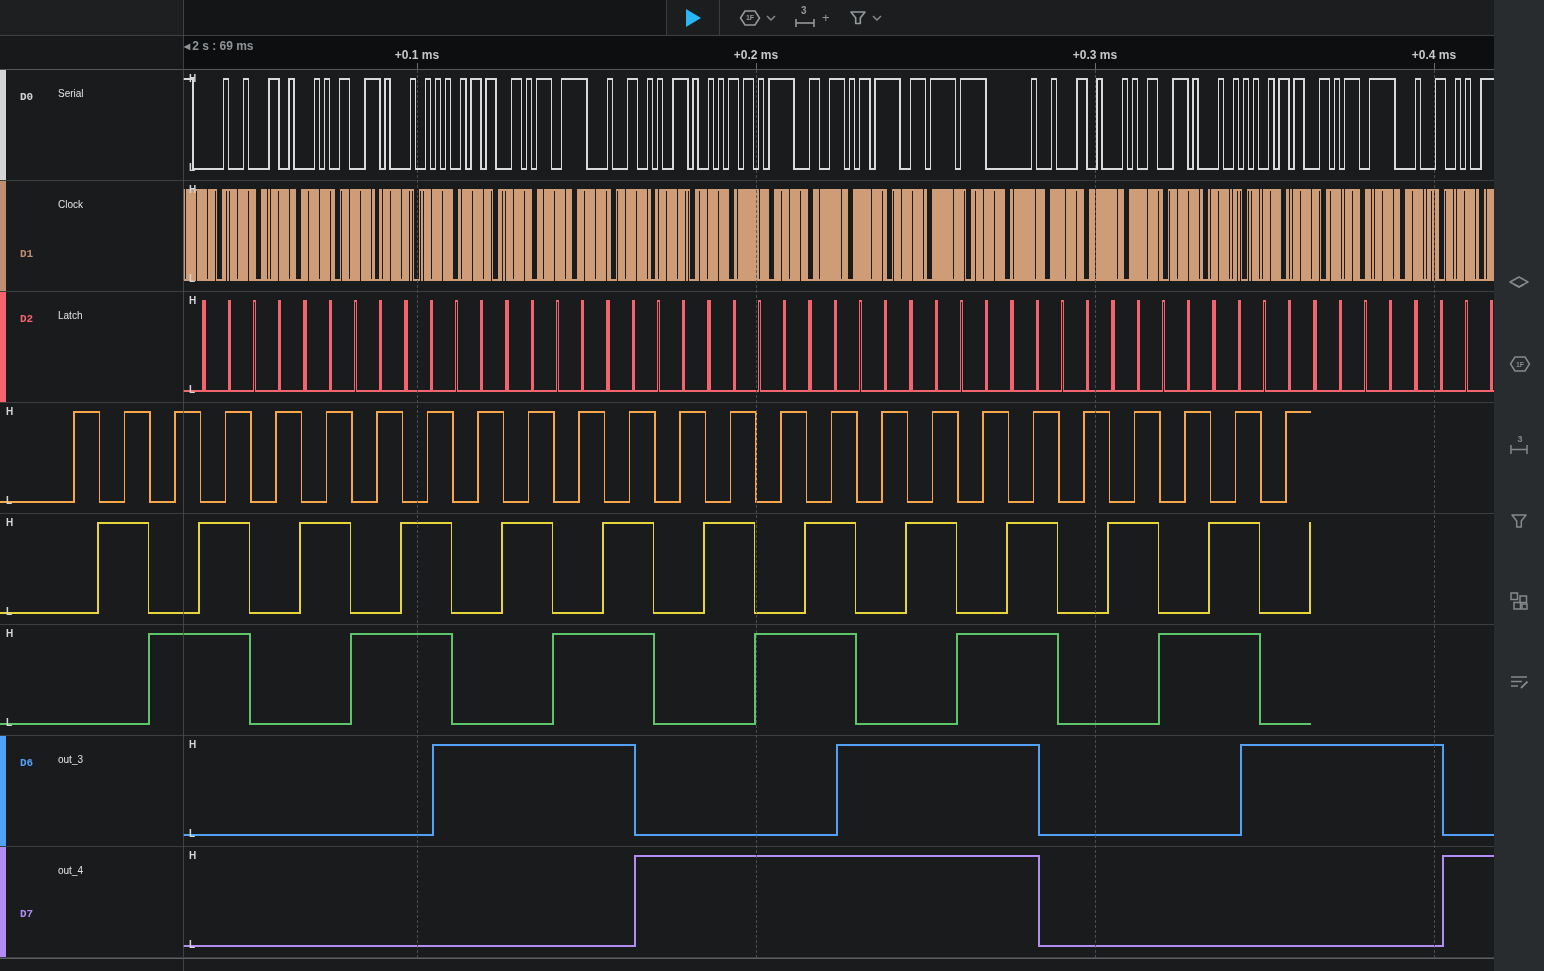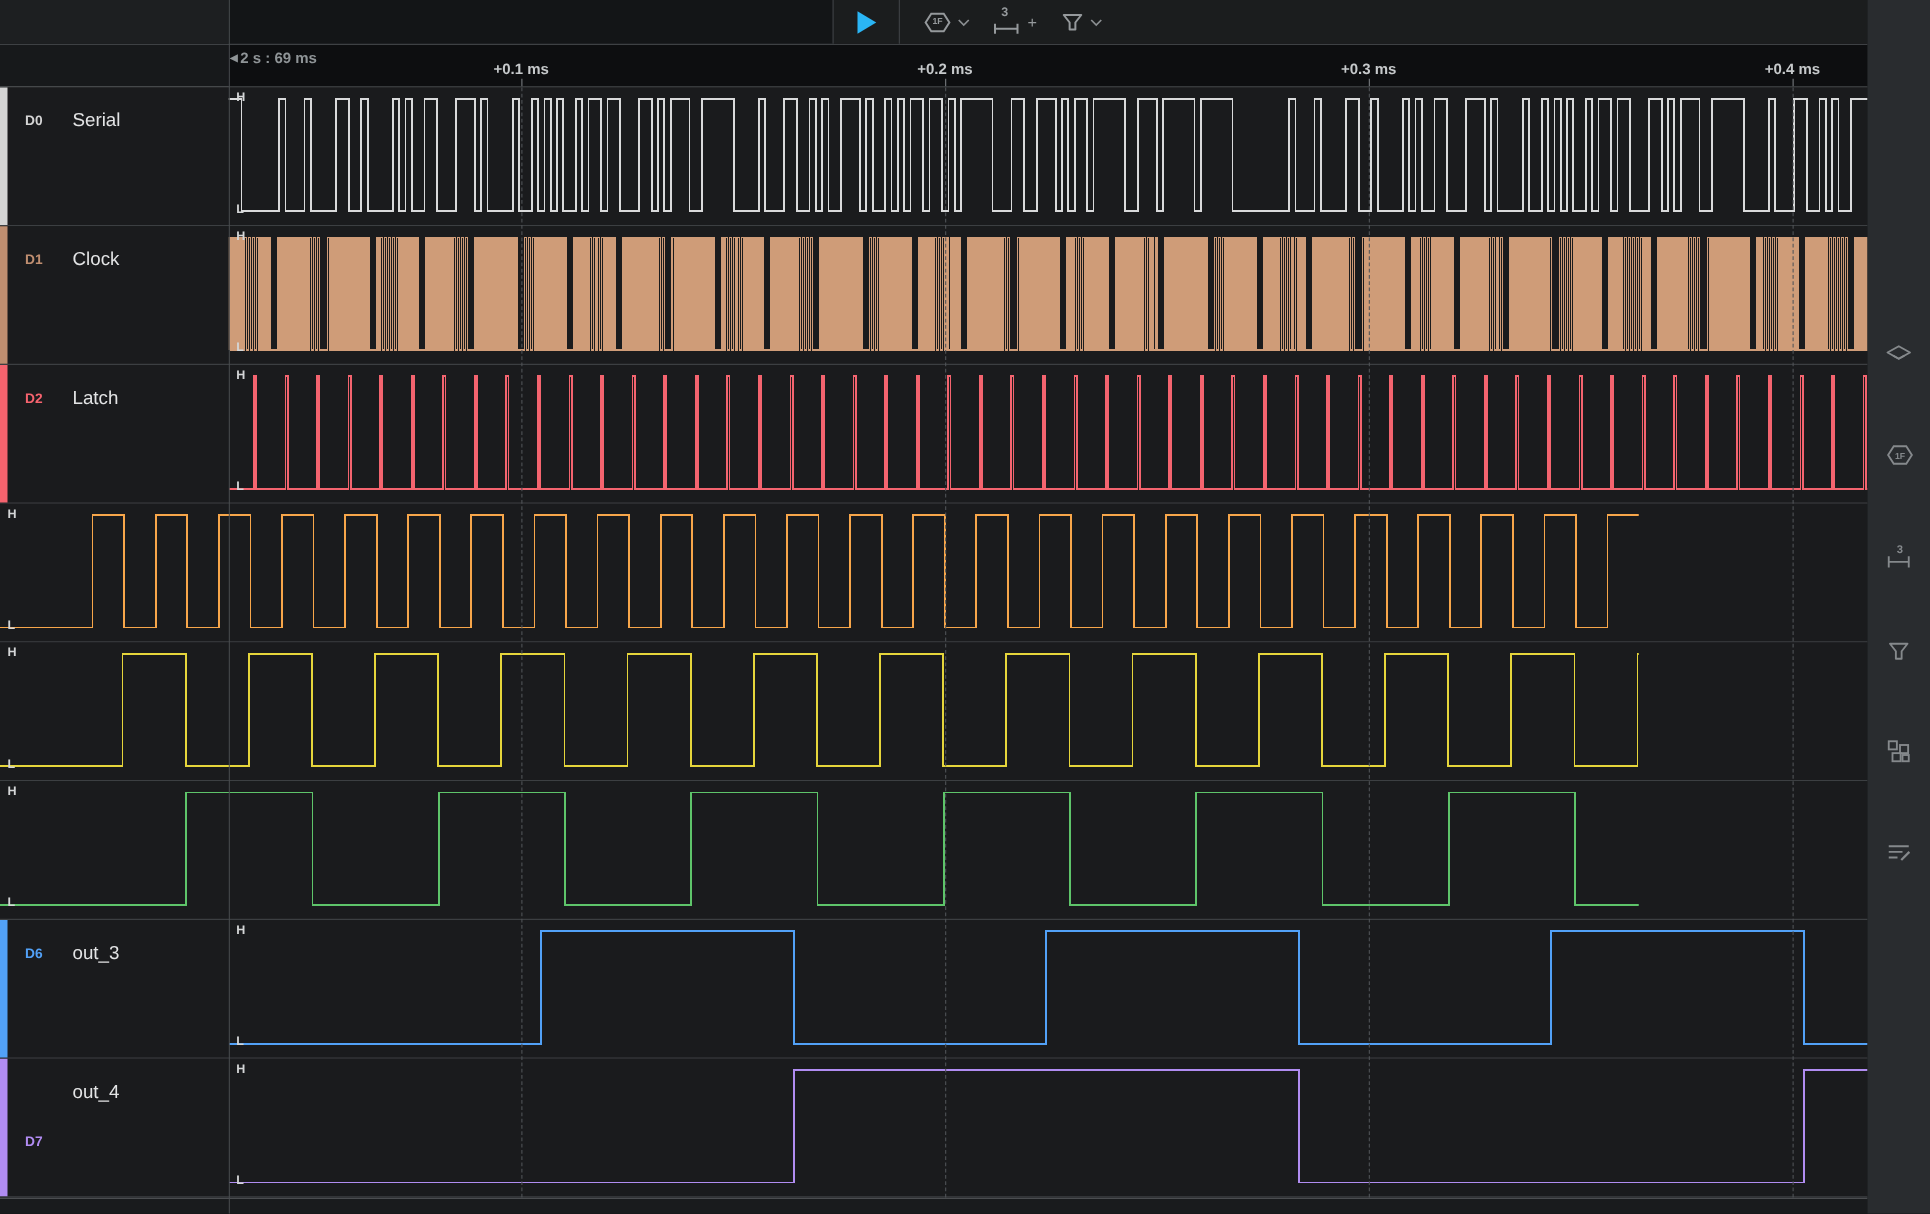--- a/index.html
+++ b/index.html
@@ -30,22 +30,22 @@
   .marker-arrow { font-size:8px; color:#8f9497; }
   .tick-label { position:absolute; bottom:7px; transform:translateX(-50%); font-size:12px; font-weight:bold;
                 color:#c6c9cb; white-space:nowrap; }
   .tick-mark { position:absolute; bottom:0; width:1px; height:6px; background:#6a6d70; }
 
   
   .rows { position:relative; height:888px; }
   .row { height:111px; display:flex; border-bottom:1px solid #3c3f42; background:#1a1b1d; }
   .label-cell { width:183px; position:relative; cursor:pointer; }
   .strip { position:absolute; left:0; top:0; width:6px; height:100%; }
-  .ch-id { position:absolute; left:20px; top:21px; font-size:11px; font-weight:bold; }
-  .ch-name { position:absolute; left:58px; top:18px; font-size:15px; color:#e3e4e5; }
+  .ch-id { position:absolute; left:20px; top:21px; font-size:11px; font-weight:bold;font-family:Liberation Mono, monospace; }
+  .ch-name { position:absolute; left:58px; top:18px; font-size:10px; color:#e3e4e5; }
   .plot-cell { position:relative; width:1311px; height:110px; cursor:crosshair; }
   .plot-cell svg { position:absolute; left:0; top:0; }
   .hl { position:absolute; left:6px; font-size:10px; font-weight:bold; color:#d4d6d7; background:transparent; line-height:10px; }
   .hl.h { top:4px; } .hl.l { top:93px; }
 
   .grid-overlay { position:absolute; left:0; top:0; width:1311px; height:888px; pointer-events:none; }
   .gridline { position:absolute; top:0; height:100%; width:0; border-left:1px dashed #515458; opacity:.85; }
 
   
   .bottom-strip { height:13px; background:#191b1d; border-top:1px solid #5c5f62; }
@@ -134,21 +134,21 @@
             <svg width="1311" height="110" shape-rendering="crispEdges">
               <path d="M-5.1 9H10.1V99H40.4V9H45.4V99H60.6V9H65.6V99H85.8V9H95.9V99H106.0V9H111.1V99H131.3V9H136.3V99H141.4V9H146.4V99H156.5V9H166.6V99H181.8V9H196.9V99H202.0V9H207.0V99H227.2V9H232.3V99H242.4V9H247.4V99H252.5V9H257.5V99H262.6V9H267.6V99H277.7V9H282.8V99H287.8V9H297.9V99H303.0V9H313.1V99H328.2V9H338.3V99H343.4V9H348.4V99H353.5V9H368.6V99H378.7V9H404.0V99H424.2V9H429.2V99H444.4V9H454.5V99H464.6V9H469.6V99H474.7V9H479.7V99H489.8V9H505.0V99H510.0V9H515.1V99H525.2V9H530.2V99H535.3V9H540.3V99H545.4V9H555.5V99H560.5V9H570.6V99H575.7V9H580.7V99H585.8V9H611.0V99H626.2V9H636.3V99H646.4V9H661.5V99H666.6V9H671.6V99H676.7V9H686.8V99H691.8V9H717.1V99H727.2V9H742.3V99H747.4V9H772.6V99H777.7V9H802.9V99H848.4V9H853.4V99H868.6V9H873.6V99H893.8V9H903.9V99H914.0V9H919.1V99H939.3V9H944.3V99H949.4V9H954.4V99H964.5V9H974.6V99H989.8V9H1004.9V99H1010.0V9H1015.0V99H1035.2V9H1040.3V99H1050.4V9H1055.4V99H1060.5V9H1065.5V99H1070.6V9H1075.6V99H1085.7V9H1090.8V99H1095.8V9H1105.9V99H1111.0V9H1121.1V99H1136.2V9H1146.3V99H1151.4V9H1156.4V99H1161.5V9H1176.6V99H1186.7V9H1212.0V99H1232.2V9H1237.2V99H1252.4V9H1262.5V99H1272.6V9H1277.6V99H1282.7V9H1287.7V99H1297.8V9H1313.0V99H1311" fill="none" stroke="#d9dadb" stroke-width="1.4"></path>
             </svg>
             <span class="hl h">H</span>
             <span class="hl l">L</span>
           </div>
       </div>
       <div class="row">
         <div class="label-cell">
           <div class="strip" style="background: rgb(191, 142, 112);"></div>
-          <span class="ch-id" style="color: rgb(191, 142, 112);">D1</span>
+          <span class="ch-id" style="color: rgb(191, 142, 112); margin-top: 46px;">D1</span>
           <span class="ch-name">Clock</span>
         </div>
         <div class="plot-cell">
             <svg width="1311" height="110" shape-rendering="crispEdges">
               <path d="M0 99H0.0V9h1.6V99H3.2V9h1.6V99H6.3V9h1.6V99H9.5V9h1.6V99H12.6V9h1.6V99H15.8V9h1.6V99H18.9V9h1.6V99H22.1V9h1.6V99H25.2V9h1.6V99H28.4V9h1.6V99H31.6V9h1.6V99H39.4V9h1.6V99H42.6V9h1.6V99H45.7V9h1.6V99H48.9V9h1.6V99H52.1V9h1.6V99H55.2V9h1.6V99H58.4V9h1.6V99H61.5V9h1.6V99H64.7V9h1.6V99H67.8V9h1.6V99H71.0V9h1.6V99H78.9V9h1.6V99H82.0V9h1.6V99H85.2V9h1.6V99H88.3V9h1.6V99H91.5V9h1.6V99H94.6V9h1.6V99H97.8V9h1.6V99H101.0V9h1.6V99H104.1V9h1.6V99H107.3V9h1.6V99H110.4V9h1.6V99H118.3V9h1.6V99H121.4V9h1.6V99H124.6V9h1.6V99H127.8V9h1.6V99H130.9V9h1.6V99H134.1V9h1.6V99H137.2V9h1.6V99H140.4V9h1.6V99H143.5V9h1.6V99H146.7V9h1.6V99H149.8V9h1.6V99H157.7V9h1.6V99H160.9V9h1.6V99H164.0V9h1.6V99H167.2V9h1.6V99H170.3V9h1.6V99H173.5V9h1.6V99H176.7V9h1.6V99H179.8V9h1.6V99H183.0V9h1.6V99H186.1V9h1.6V99H189.3V9h1.6V99H197.1V9h1.6V99H200.3V9h1.6V99H203.5V9h1.6V99H206.6V9h1.6V99H209.8V9h1.6V99H212.9V9h1.6V99H216.1V9h1.6V99H219.2V9h1.6V99H222.4V9h1.6V99H225.6V9h1.6V99H228.7V9h1.6V99H236.6V9h1.6V99H239.7V9h1.6V99H242.9V9h1.6V99H246.0V9h1.6V99H249.2V9h1.6V99H252.4V9h1.6V99H255.5V9h1.6V99H258.7V9h1.6V99H261.8V9h1.6V99H265.0V9h1.6V99H268.1V9h1.6V99H276.0V9h1.6V99H279.2V9h1.6V99H282.3V9h1.6V99H285.5V9h1.6V99H288.6V9h1.6V99H291.8V9h1.6V99H294.9V9h1.6V99H298.1V9h1.6V99H301.3V9h1.6V99H304.4V9h1.6V99H307.6V9h1.6V99H315.4V9h1.6V99H318.6V9h1.6V99H321.7V9h1.6V99H324.9V9h1.6V99H328.1V9h1.6V99H331.2V9h1.6V99H334.4V9h1.6V99H337.5V9h1.6V99H340.7V9h1.6V99H343.8V9h1.6V99H347.0V9h1.6V99H354.9V9h1.6V99H358.0V9h1.6V99H361.2V9h1.6V99H364.3V9h1.6V99H367.5V9h1.6V99H370.6V9h1.6V99H373.8V9h1.6V99H377.0V9h1.6V99H380.1V9h1.6V99H383.3V9h1.6V99H386.4V9h1.6V99H394.3V9h1.6V99H397.4V9h1.6V99H400.6V9h1.6V99H403.8V9h1.6V99H406.9V9h1.6V99H410.1V9h1.6V99H413.2V9h1.6V99H416.4V9h1.6V99H419.5V9h1.6V99H422.7V9h1.6V99H425.9V9h1.6V99H433.7V9h1.6V99H436.9V9h1.6V99H440.0V9h1.6V99H443.2V9h1.6V99H446.3V9h1.6V99H449.5V9h1.6V99H452.7V9h1.6V99H455.8V9h1.6V99H459.0V9h1.6V99H462.1V9h1.6V99H465.3V9h1.6V99H473.1V9h1.6V99H476.3V9h1.6V99H479.5V9h1.6V99H482.6V9h1.6V99H485.8V9h1.6V99H488.9V9h1.6V99H492.1V9h1.6V99H495.2V9h1.6V99H498.4V9h1.6V99H501.6V9h1.6V99H504.7V9h1.6V99H512.6V9h1.6V99H515.7V9h1.6V99H518.9V9h1.6V99H522.0V9h1.6V99H525.2V9h1.6V99H528.4V9h1.6V99H531.5V9h1.6V99H534.7V9h1.6V99H537.8V9h1.6V99H541.0V9h1.6V99H544.1V9h1.6V99H552.0V9h1.6V99H555.2V9h1.6V99H558.3V9h1.6V99H561.5V9h1.6V99H564.6V9h1.6V99H567.8V9h1.6V99H570.9V9h1.6V99H574.1V9h1.6V99H577.3V9h1.6V99H580.4V9h1.6V99H583.6V9h1.6V99H591.4V9h1.6V99H594.6V9h1.6V99H597.7V9h1.6V99H600.9V9h1.6V99H604.1V9h1.6V99H607.2V9h1.6V99H610.4V9h1.6V99H613.5V9h1.6V99H616.7V9h1.6V99H619.8V9h1.6V99H623.0V9h1.6V99H630.9V9h1.6V99H634.0V9h1.6V99H637.2V9h1.6V99H640.3V9h1.6V99H643.5V9h1.6V99H646.6V9h1.6V99H649.8V9h1.6V99H653.0V9h1.6V99H656.1V9h1.6V99H659.3V9h1.6V99H662.4V9h1.6V99H670.3V9h1.6V99H673.5V9h1.6V99H676.6V9h1.6V99H679.8V9h1.6V99H682.9V9h1.6V99H686.1V9h1.6V99H689.2V9h1.6V99H692.4V9h1.6V99H695.5V9h1.6V99H698.7V9h1.6V99H701.9V9h1.6V99H709.7V9h1.6V99H712.9V9h1.6V99H716.0V9h1.6V99H719.2V9h1.6V99H722.3V9h1.6V99H725.5V9h1.6V99H728.7V9h1.6V99H731.8V9h1.6V99H735.0V9h1.6V99H738.1V9h1.6V99H741.3V9h1.6V99H749.2V9h1.6V99H752.3V9h1.6V99H755.5V9h1.6V99H758.6V9h1.6V99H761.8V9h1.6V99H764.9V9h1.6V99H768.1V9h1.6V99H771.2V9h1.6V99H774.4V9h1.6V99H777.6V9h1.6V99H780.7V9h1.6V99H788.6V9h1.6V99H791.7V9h1.6V99H794.9V9h1.6V99H798.1V9h1.6V99H801.2V9h1.6V99H804.4V9h1.6V99H807.5V9h1.6V99H810.7V9h1.6V99H813.8V9h1.6V99H817.0V9h1.6V99H820.1V9h1.6V99H828.0V9h1.6V99H831.2V9h1.6V99H834.3V9h1.6V99H837.5V9h1.6V99H840.6V9h1.6V99H843.8V9h1.6V99H846.9V9h1.6V99H850.1V9h1.6V99H853.3V9h1.6V99H856.4V9h1.6V99H859.6V9h1.6V99H867.4V9h1.6V99H870.6V9h1.6V99H873.8V9h1.6V99H876.9V9h1.6V99H880.1V9h1.6V99H883.2V9h1.6V99H886.4V9h1.6V99H889.5V9h1.6V99H892.7V9h1.6V99H895.8V9h1.6V99H899.0V9h1.6V99H906.9V9h1.6V99H910.0V9h1.6V99H913.2V9h1.6V99H916.3V9h1.6V99H919.5V9h1.6V99H922.6V9h1.6V99H925.8V9h1.6V99H929.0V9h1.6V99H932.1V9h1.6V99H935.3V9h1.6V99H938.4V9h1.6V99H946.3V9h1.6V99H949.5V9h1.6V99H952.6V9h1.6V99H955.8V9h1.6V99H958.9V9h1.6V99H962.1V9h1.6V99H965.2V9h1.6V99H968.4V9h1.6V99H971.5V9h1.6V99H974.7V9h1.6V99H977.9V9h1.6V99H985.7V9h1.6V99H988.9V9h1.6V99H992.0V9h1.6V99H995.2V9h1.6V99H998.4V9h1.6V99H1001.5V9h1.6V99H1004.7V9h1.6V99H1007.8V9h1.6V99H1011.0V9h1.6V99H1014.1V9h1.6V99H1017.3V9h1.6V99H1025.2V9h1.6V99H1028.3V9h1.6V99H1031.5V9h1.6V99H1034.6V9h1.6V99H1037.8V9h1.6V99H1040.9V9h1.6V99H1044.1V9h1.6V99H1047.2V9h1.6V99H1050.4V9h1.6V99H1053.6V9h1.6V99H1056.7V9h1.6V99H1064.6V9h1.6V99H1067.7V9h1.6V99H1070.9V9h1.6V99H1074.1V9h1.6V99H1077.2V9h1.6V99H1080.4V9h1.6V99H1083.5V9h1.6V99H1086.7V9h1.6V99H1089.8V9h1.6V99H1093.0V9h1.6V99H1096.1V9h1.6V99H1104.0V9h1.6V99H1107.2V9h1.6V99H1110.3V9h1.6V99H1113.5V9h1.6V99H1116.6V9h1.6V99H1119.8V9h1.6V99H1123.0V9h1.6V99H1126.1V9h1.6V99H1129.3V9h1.6V99H1132.4V9h1.6V99H1135.6V9h1.6V99H1143.4V9h1.6V99H1146.6V9h1.6V99H1149.8V9h1.6V99H1152.9V9h1.6V99H1156.1V9h1.6V99H1159.2V9h1.6V99H1162.4V9h1.6V99H1165.5V9h1.6V99H1168.7V9h1.6V99H1171.8V9h1.6V99H1175.0V9h1.6V99H1182.9V9h1.6V99H1186.0V9h1.6V99H1189.2V9h1.6V99H1192.3V9h1.6V99H1195.5V9h1.6V99H1198.7V9h1.6V99H1201.8V9h1.6V99H1205.0V9h1.6V99H1208.1V9h1.6V99H1211.3V9h1.6V99H1214.4V9h1.6V99H1222.3V9h1.6V99H1225.5V9h1.6V99H1228.6V9h1.6V99H1231.8V9h1.6V99H1234.9V9h1.6V99H1238.1V9h1.6V99H1241.2V9h1.6V99H1244.4V9h1.6V99H1247.6V9h1.6V99H1250.7V9h1.6V99H1253.9V9h1.6V99H1261.7V9h1.6V99H1264.9V9h1.6V99H1268.0V9h1.6V99H1271.2V9h1.6V99H1274.4V9h1.6V99H1277.5V9h1.6V99H1280.7V9h1.6V99H1283.8V9h1.6V99H1287.0V9h1.6V99H1290.1V9h1.6V99H1293.3V9h1.6V99H1301.2V9h1.6V99H1304.3V9h1.6V99H1307.5V9h1.6V99H1310.6V9h1.6V99H1311" fill="none" stroke="#cf9c78" stroke-width="1.4"></path>
             </svg>
             <span class="hl h">H</span>
             <span class="hl l">L</span>
           </div>
       </div>

